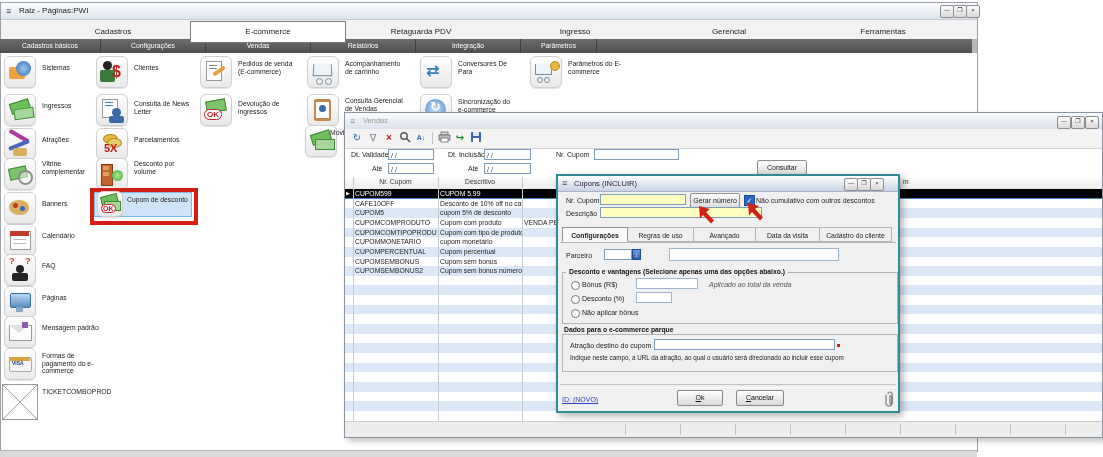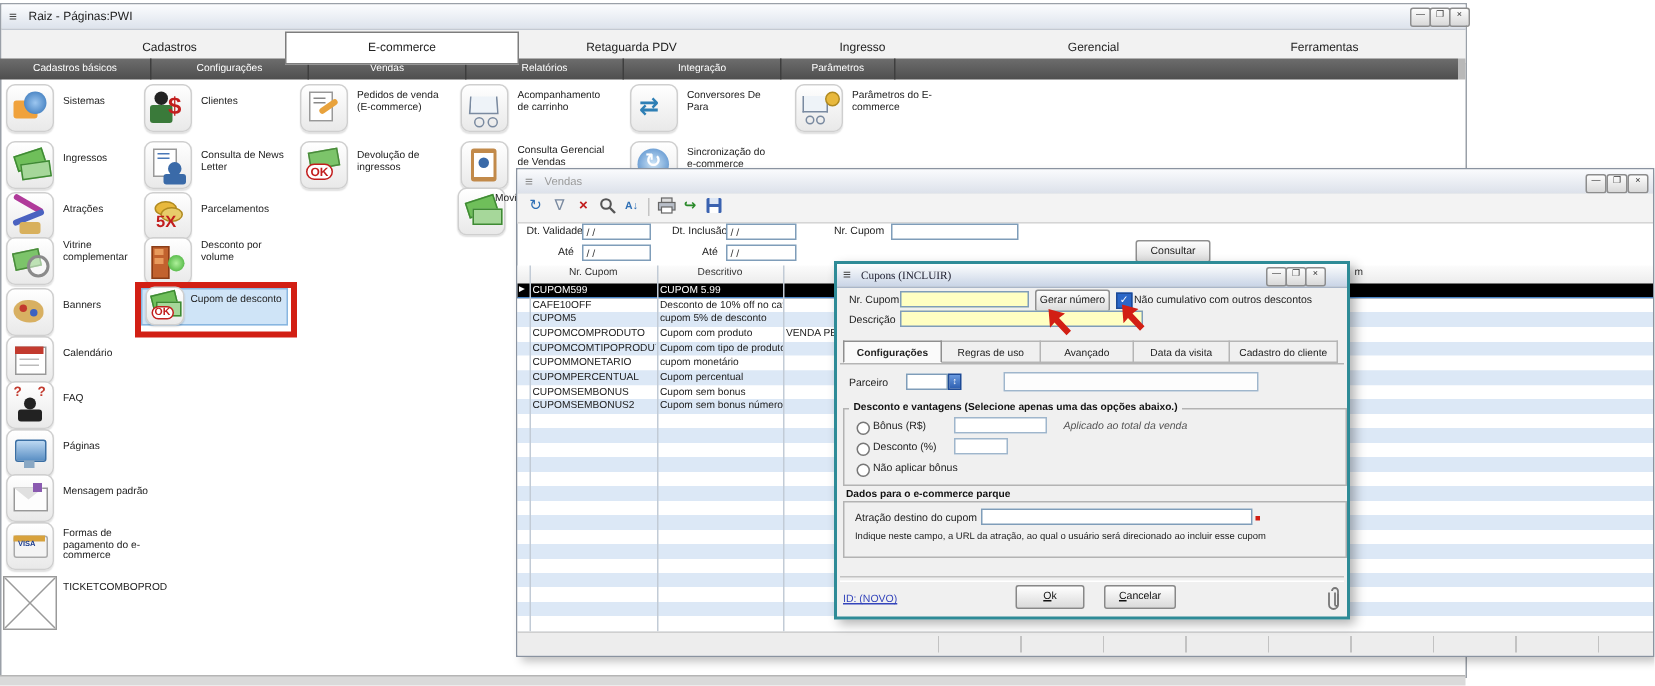--- a/index.html
+++ b/index.html
@@ -379,21 +379,21 @@
   <div class="vline" style="left:177px;top:64px;height:244px;"></div>
 
   <div class="abs" id="grid-footer">
     <div class="tickband" style="left:226px;top:2px;width:496px;height:11px;"></div>
   </div>
 </div>
 
 <div class="abs" id="dlg">
   <div class="abs" id="dlg-titlebar">
     <span class="hamb abs" style="left:4px;top:0;">≡</span>
-    <span class="abs" style="left:16px;top:0;font-family:Liberation Serif, serif;">Cupons (INCLUIR)</span>
+    <span class="abs" style="left:16px;top:0;">Cupons (INCLUIR)</span>
     <span class="winbtn abs" style="left:286px;top:2px;">—</span>
     <span class="winbtn abs" style="left:299px;top:2px;">❐</span>
     <span class="winbtn abs" style="left:312px;top:2px;">×</span>
   </div>
 
   <span class="flabel" style="left:8px;top:21px;">Nr. Cupom</span>
   <span class="finput ylw" style="left:42px;top:18px;width:86px;"></span>
   <span class="btn" style="left:132px;top:17px;width:48px;height:13px;line-height:13px;">Gerar número</span>
   <span class="chk" style="left:186px;top:19px;">✓</span>
   <span class="flabel" style="left:198px;top:21px;width:130px;">Não cumulativo com outros descontos</span>

